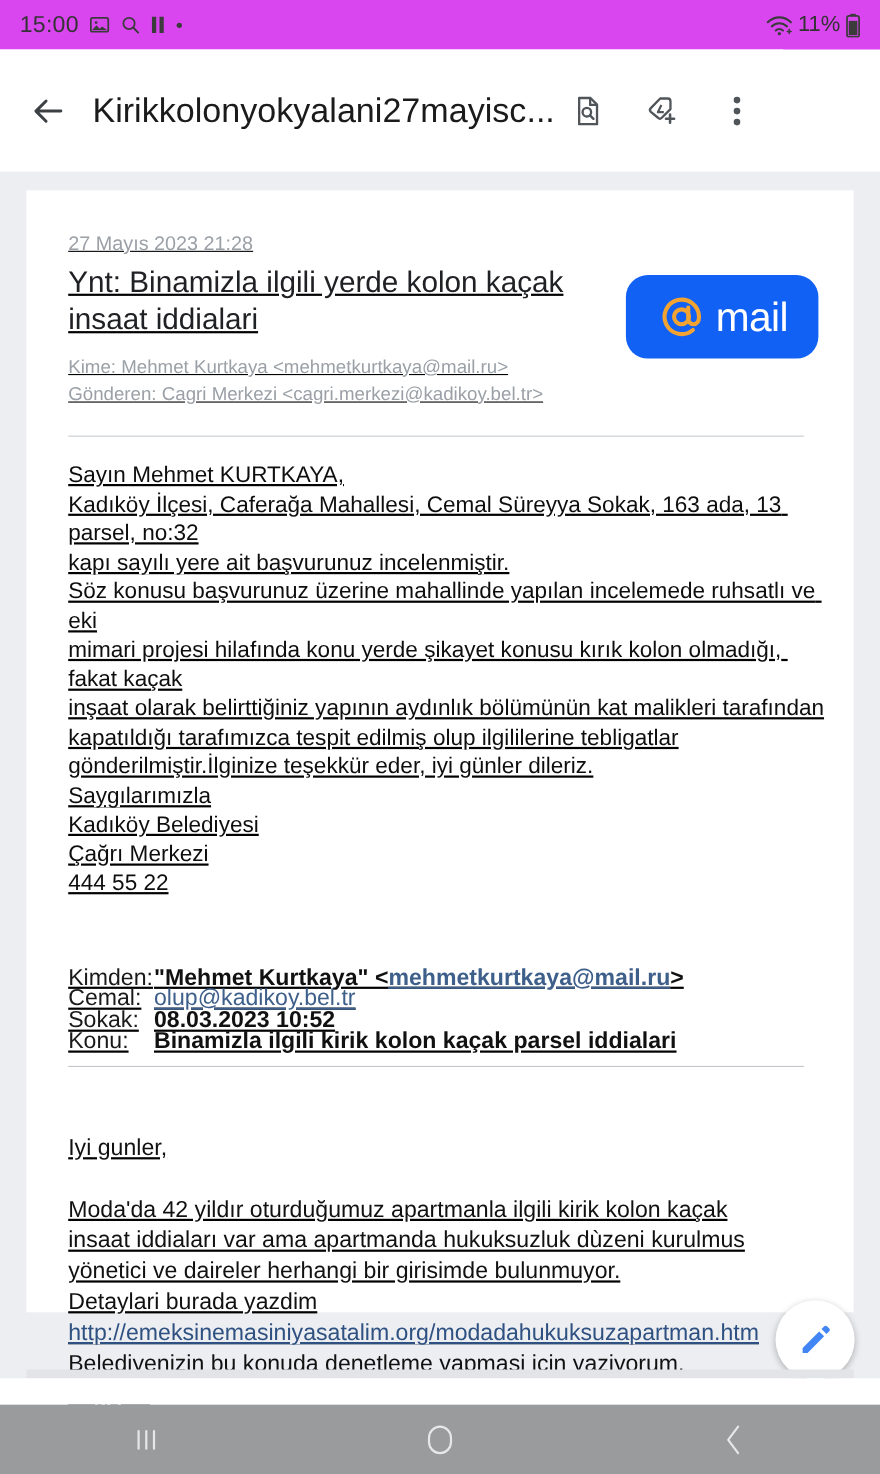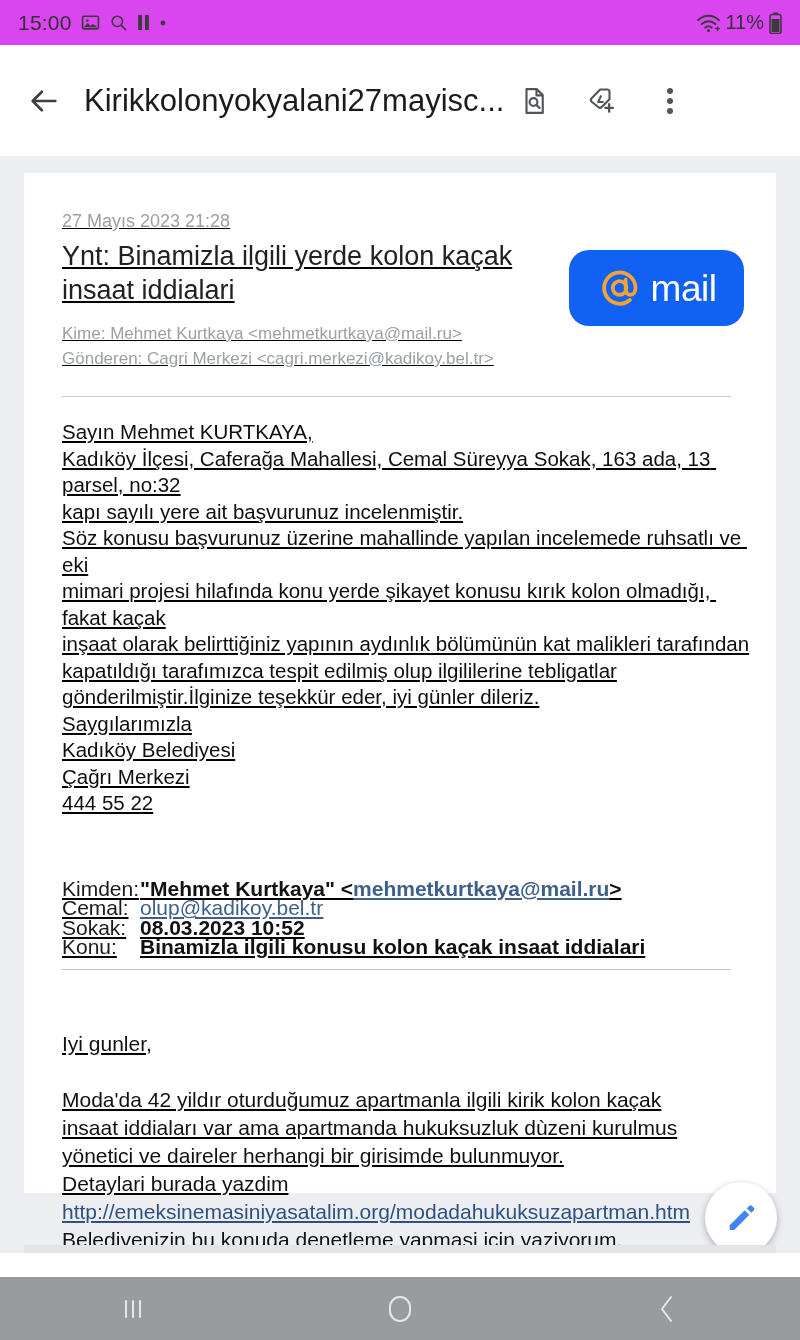--- a/index.html
+++ b/index.html
@@ -251,21 +251,21 @@
         <div class="quote-row">
           <span class="q-label">Cemal:</span>
           <span class="q-value"><span class="q-link">olup@kadikoy.bel.tr</span></span>
         </div>
         <div class="quote-row">
           <span class="q-label">Sokak:</span>
           <span class="q-value bold">08.03.2023 10:52</span>
         </div>
         <div class="quote-row">
           <span class="q-label">Konu:</span>
-          <span class="q-value bold">Binamizla ilgili konusu kolon kaçak insaat iddialari</span>
+          <span class="q-value bold">Binamizla ilgili kirik kolon kaçak parsel iddialari</span>
         </div>
         <div class="quote-divider"></div>
       </div>
 
       <div class="reply-text"><span>Iyi gunler,
 
 Moda'da 42 yildır oturduğumuz apartmanla ilgili kirik kolon kaçak
 insaat iddiaları var ama apartmanda hukuksuzluk dùzeni kurulmus
 yönetici ve daireler herhangi bir girisimde bulunmuyor.
 Detaylari burada yazdim

